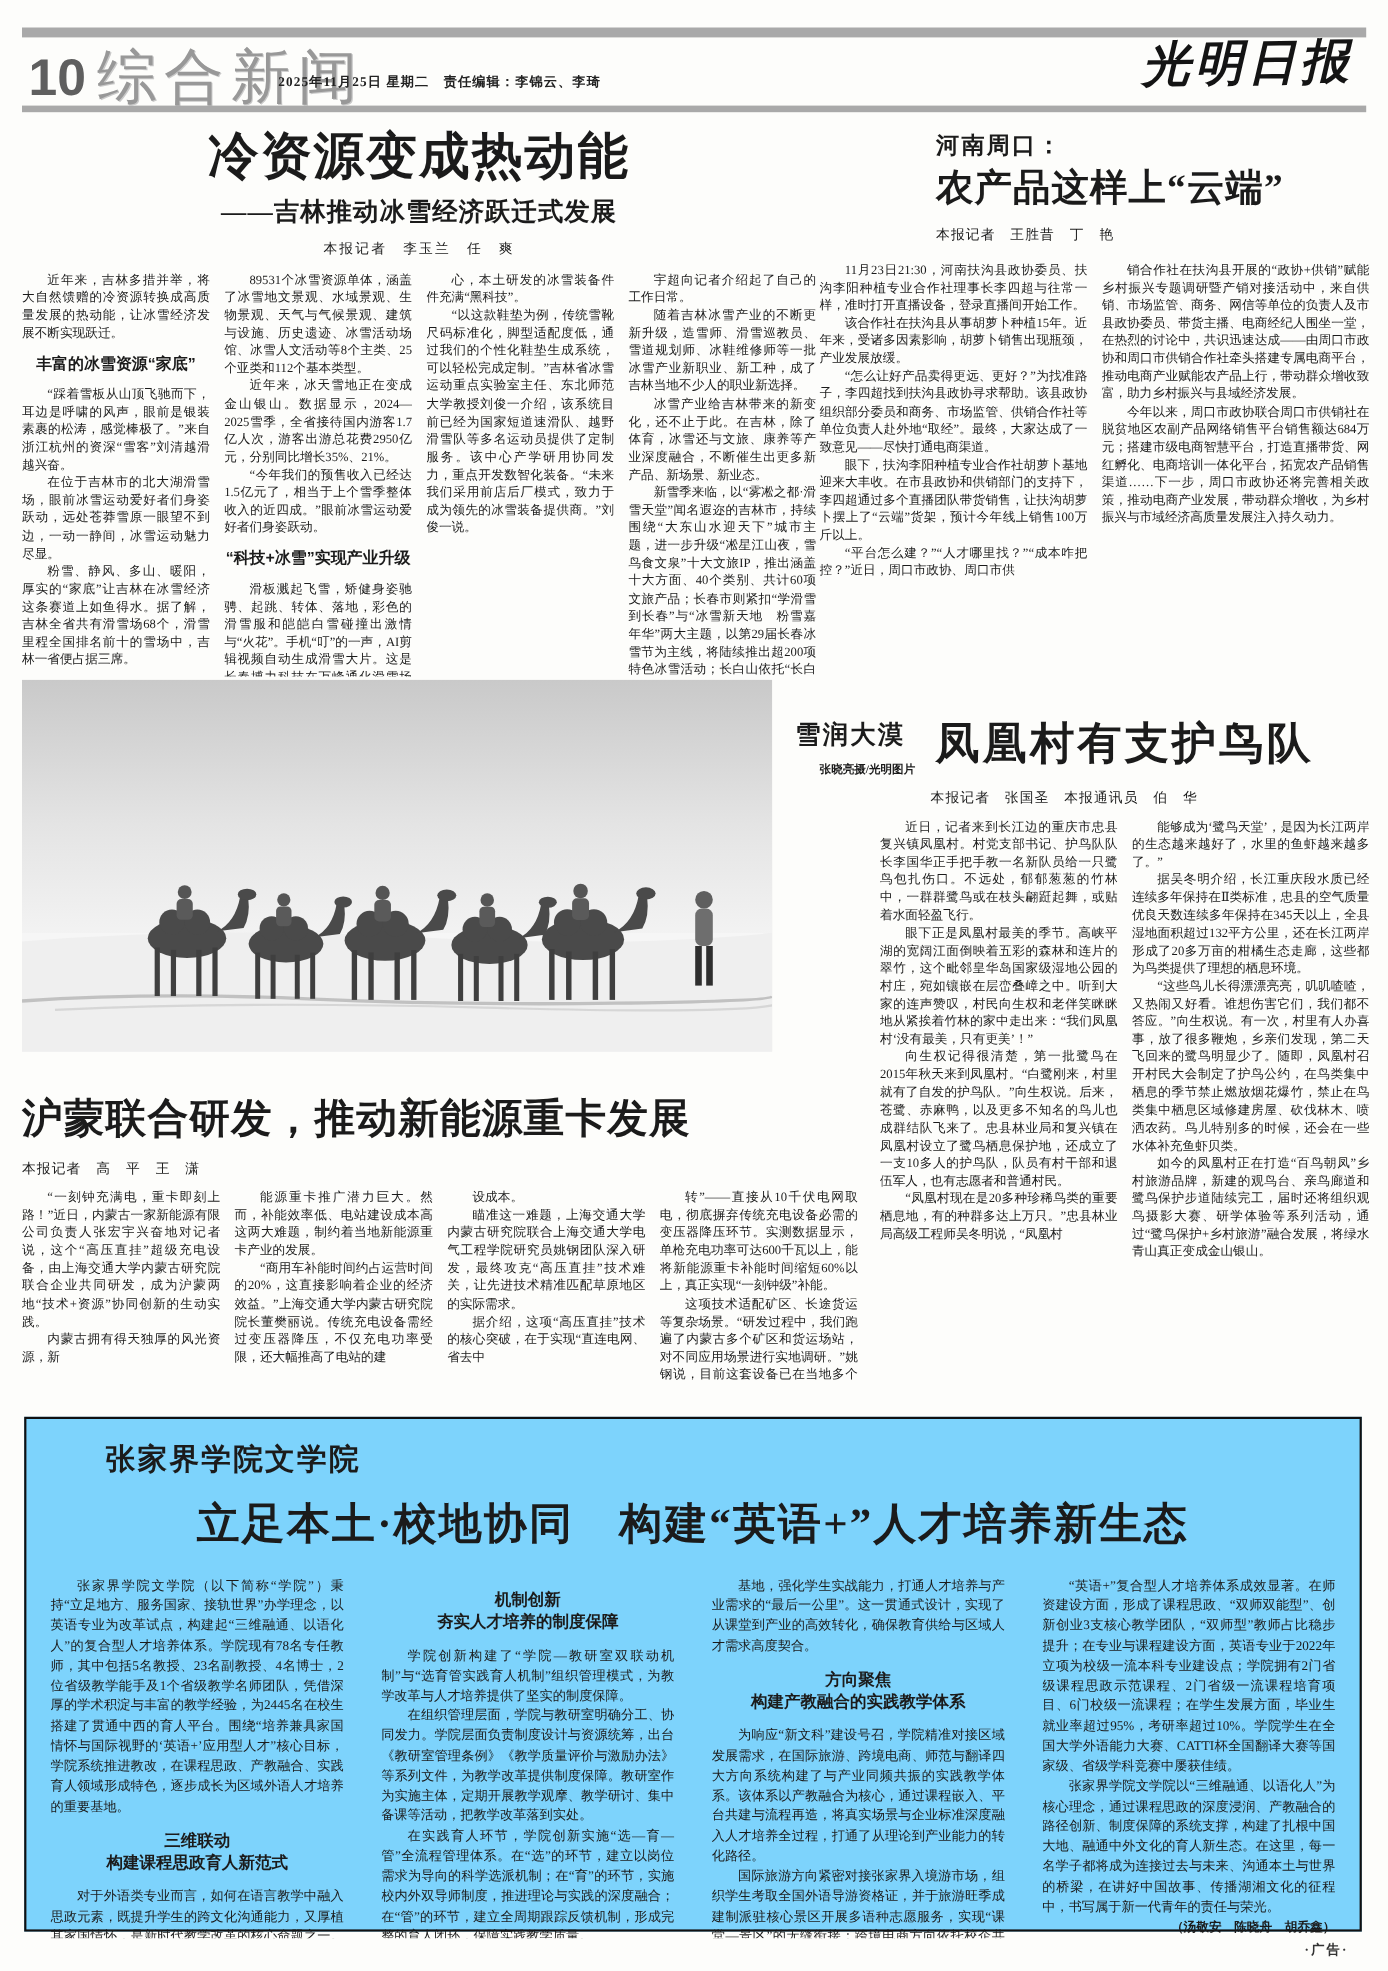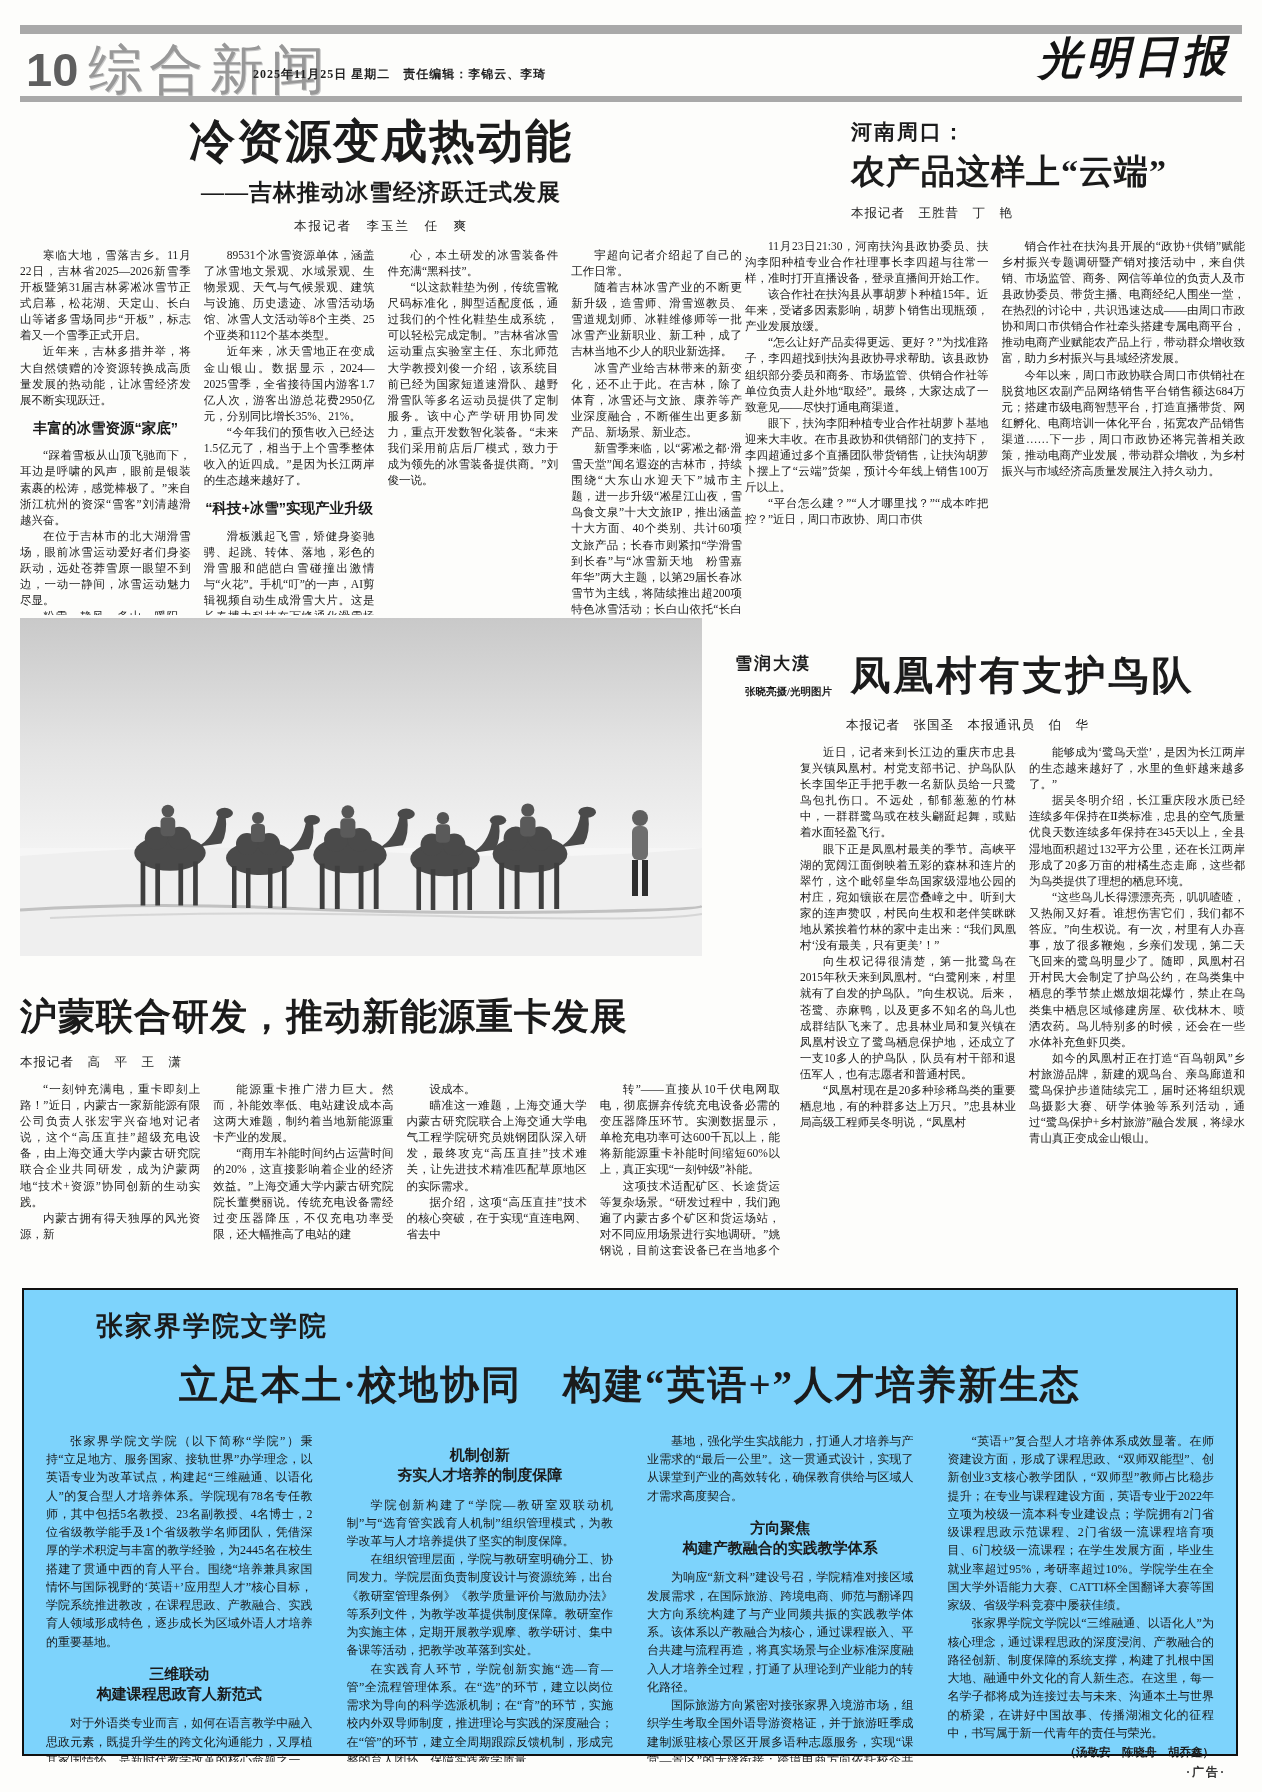--- a/index.html
+++ b/index.html
@@ -20,21 +20,21 @@
   .kicker{font-size:21px;font-weight:bold;letter-spacing:2px;}
   .headline-lg{font-weight:bold;font-size:34px;letter-spacing:1px;line-height:1.2;}
   .headline-md{font-weight:bold;font-size:40px;text-align:center;letter-spacing:3px;}
   .headline-hm{font-weight:bold;font-size:37px;letter-spacing:1px;}
   .cols{display:flex;gap:13px;text-align:justify;overflow:hidden;margin-top:12px;}
   .col{flex:1;overflow:hidden;}
   .para{text-indent:2em;margin:0;font-size:11.5px;line-height:1.4;}
   .colhead{font-family:"Liberation Sans",sans-serif;font-weight:bold;font-size:14.5px;text-align:center;
            margin:11px 0 9px;text-indent:0;white-space:pre-line;line-height:1.35;}
   .sig{margin:2px 0 0;font-size:11.5px;line-height:1.5;font-weight:bold;text-align:right;text-indent:0;}
-  .caption-title{font-family:"Liberation Sans",sans-serif;font-weight:bold;font-size:17px;
+  .caption-title{font-family:"Liberation Sans",sans-serif;font-weight:bold;font-size:23px;
                  text-align:center;letter-spacing:2px;}
   .caption-body{margin-top:8px;}
   .caption-body .para{font-size:11px;line-height:1.55;font-weight:bold;}
   .credit{font-size:10.5px;font-weight:bold;text-align:right;margin-top:10px;}
   .photo-frame{position:absolute;overflow:hidden;background:#e9e9e9;}
   .ad-box{position:absolute;border:2.5px solid #111;background:#7dd3fc;}
   .ad-kicker{font-family:"Liberation Sans",sans-serif;font-weight:bold;font-size:27px;letter-spacing:2px;}
   .ad-headline{font-weight:bold;font-size:39px;text-align:center;letter-spacing:2px;margin-top:14px;}
   .ad-cols{display:flex;gap:34px;text-align:justify;overflow:hidden;margin-top:20px;}
   .ad-cols .para{font-size:12px;line-height:1.52;}
@@ -54,31 +54,30 @@
     <div class="abs masthead" style="right:32px;top:28px;">光明日报</div>
     <div class="hd-bar" style="top:96px;height:6px;"></div>
   </div>
 
   <div class="abs" style="left:20px;top:116px;width:722px;">
     <div class="headline-xl">冷资源变成热动能</div>
     <div class="deck">——吉林推动冰雪经济跃迁式发展</div>
     <div class="byline">本报记者　李玉兰　任　爽</div>
     <div class="cols" style="height:368px;">
       <div class="col">
-          <p class="para">寒临大地，雪落吉乡。11月22日，吉林省2025—2026新雪季开板暨第31届吉林雾凇冰雪节正式启幕，松花湖、天定山、长白山等诸多雪场同步“开板”，标志着又一个雪季正式开启。</p>
           <p class="para">近年来，吉林多措并举，将大自然馈赠的冷资源转换成高质量发展的热动能，让冰雪经济发展不断实现跃迁。</p>
           <p class="colhead">丰富的冰雪资源“家底”</p>
           <p class="para">“踩着雪板从山顶飞驰而下，耳边是呼啸的风声，眼前是银装素裹的松涛，感觉棒极了。”来自浙江杭州的资深“雪客”刘清越滑越兴奋。</p>
           <p class="para">在位于吉林市的北大湖滑雪场，眼前冰雪运动爱好者们身姿跃动，远处苍莽雪原一眼望不到边，一动一静间，冰雪运动魅力尽显。</p>
           <p class="para">粉雪、静风、多山、暖阳，厚实的“家底”让吉林在冰雪经济这条赛道上如鱼得水。据了解，吉林全省共有滑雪场68个，滑雪里程全国排名前十的雪场中，吉林一省便占据三席。</p>
         </div>
       <div class="col">
           <p class="para">89531个冰雪资源单体，涵盖了冰雪地文景观、水域景观、生物景观、天气与气候景观、建筑与设施、历史遗迹、冰雪活动场馆、冰雪人文活动等8个主类、25个亚类和112个基本类型。</p>
           <p class="para">近年来，冰天雪地正在变成金山银山。数据显示，2024—2025雪季，全省接待国内游客1.7亿人次，游客出游总花费2950亿元，分别同比增长35%、21%。</p>
-          <p class="para">“今年我们的预售收入已经达1.5亿元了，相当于上个雪季整体收入的近四成。”是因为长江两岸的生态越来越好了。</p>
+          <p class="para">“今年我们的预售收入已经达1.5亿元了，相当于上个雪季整体收入的近四成。”眼前冰雪运动爱好者们身姿跃动。</p>
           <p class="colhead">“科技+冰雪”实现产业升级</p>
           <p class="para">滑板溅起飞雪，矫健身姿驰骋、起跳、转体、落地，彩色的滑雪服和皑皑白雪碰撞出激情与“火花”。手机“叮”的一声，AI剪辑视频自动生成滑雪大片。这是长春博力科技在万峰通化滑雪场测试完成的“智能滑雪视频系统”。</p>
         </div>
       <div class="col">
           <p class="para">心，本土研发的冰雪装备件件充满“黑科技”。</p>
           <p class="para">“以这款鞋垫为例，传统雪靴尺码标准化，脚型适配度低，通过我们的个性化鞋垫生成系统，可以轻松完成定制。”吉林省冰雪运动重点实验室主任、东北师范大学教授刘俊一介绍，该系统目前已经为国家短道速滑队、越野滑雪队等多名运动员提供了定制服务。该中心产学研用协同发力，重点开发数智化装备。“未来我们采用前店后厂模式，致力于成为领先的冰雪装备提供商。”刘俊一说。</p>
         </div>
       <div class="col">
           <p class="para">宇超向记者介绍起了自己的工作日常。</p>
           <p class="para">随着吉林冰雪产业的不断更新升级，造雪师、滑雪巡教员、雪道规划师、冰鞋维修师等一批冰雪产业新职业、新工种，成了吉林当地不少人的职业新选择。</p>

